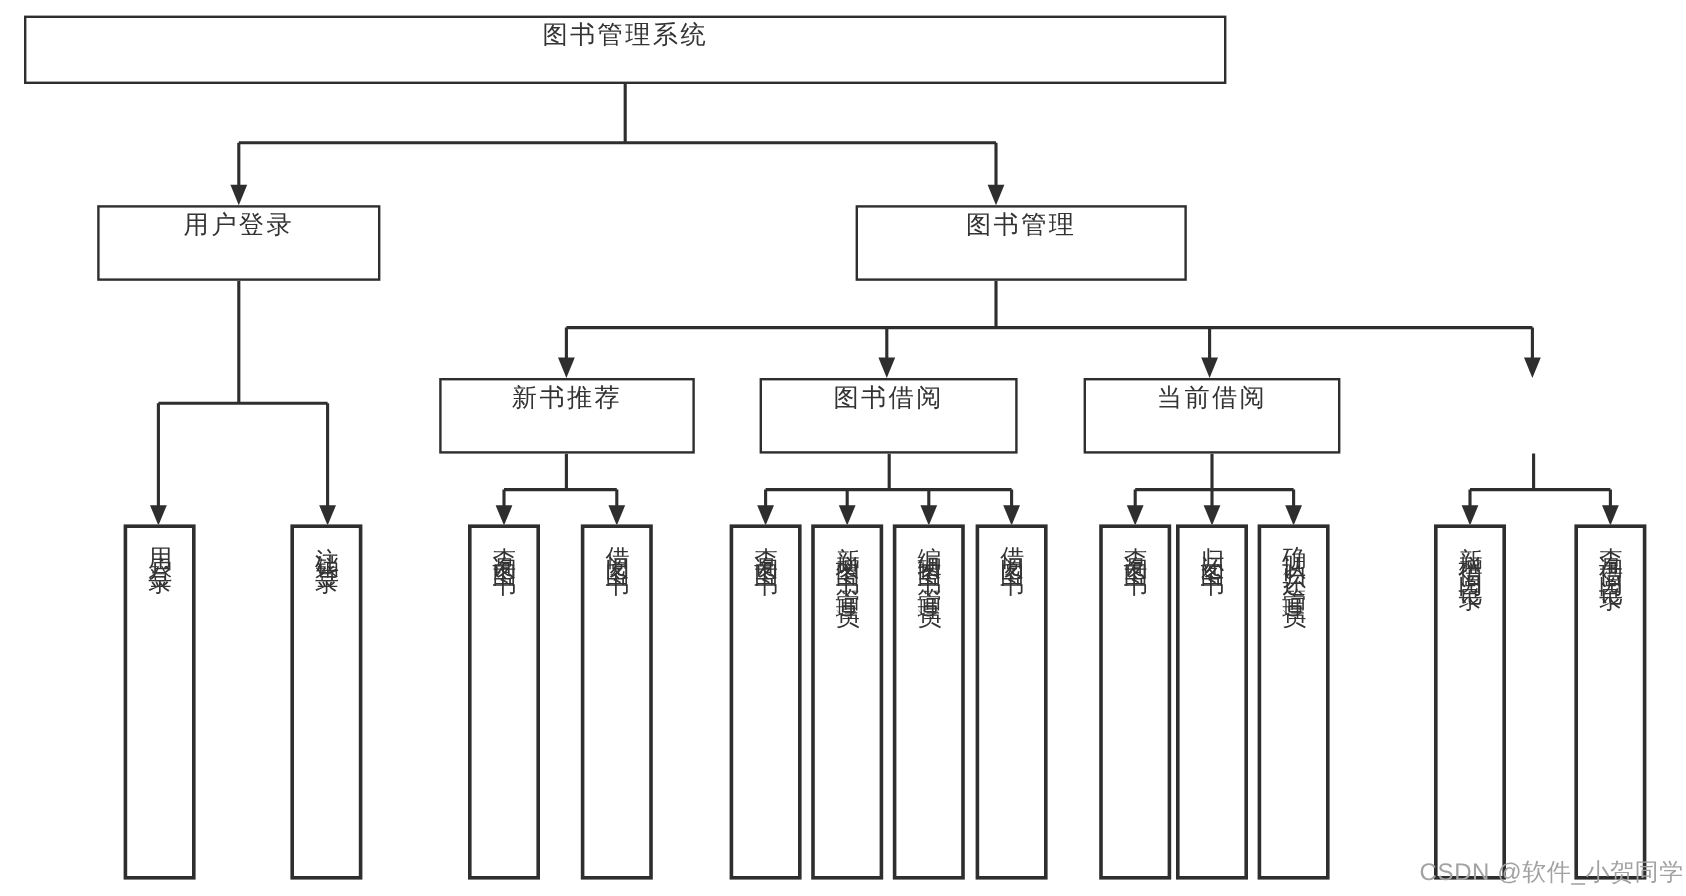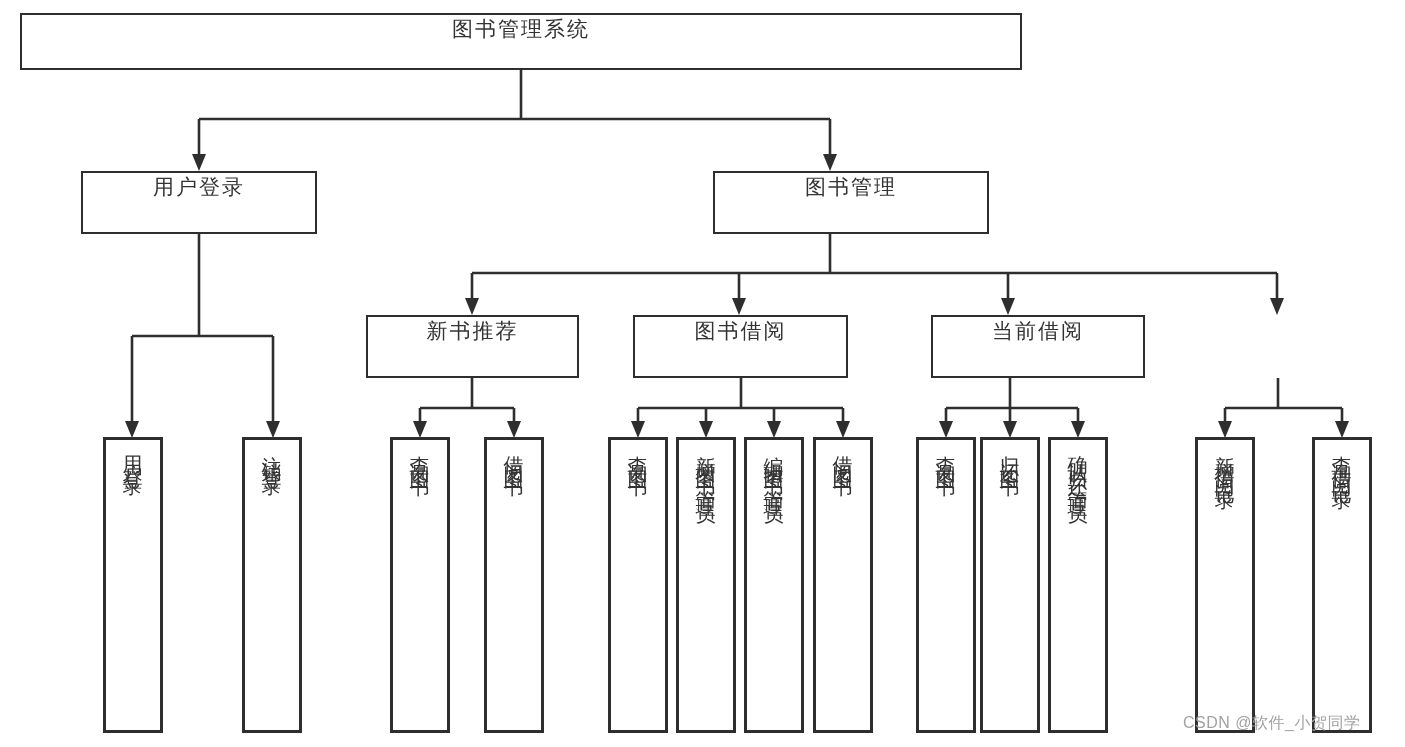--- a/index.html
+++ b/index.html
@@ -49,21 +49,21 @@
   .vnode .vtext {
     writing-mode: vertical-rl;
     font-size: 20px;
     letter-spacing: 7px;
     line-height: 1;
   }
   .watermark {
     position: absolute;
     left: 1183px;
     top: 713px;
-    font-size: 16px;
+    font-size: 20px;
     letter-spacing: 0.5px;
     color: #a2a2a2;
     z-index: 5;
     white-space: nowrap;
   }
 </style>
 </head>
 <body>
 
 <div class="canvas">
@@ -114,21 +114,21 @@
   <div class="node hnode" style="left:713px; top:171px; width:276px;">
     <span>图书管理</span>
   </div>
 
   <div class="node hnode" style="left:366px; top:315px; width:213px;">
     <span>新书推荐</span>
   </div>
   <div class="node hnode" style="left:633px; top:315px; width:215px;">
     <span>图书借阅</span>
   </div>
-  <div class="node hnode" style="left:903px; top:315px; width:214px;margin-left:28px;">
+  <div class="node hnode" style="left:903px; top:315px; width:214px;">
     <span>当前借阅</span>
   </div>
 
   <div class="node vnode" style="left:103px;">
     <span class="vtext">用户登录</span>
   </div>
   <div class="node vnode" style="left:242px;">
     <span class="vtext">注销登录</span>
   </div>
 

